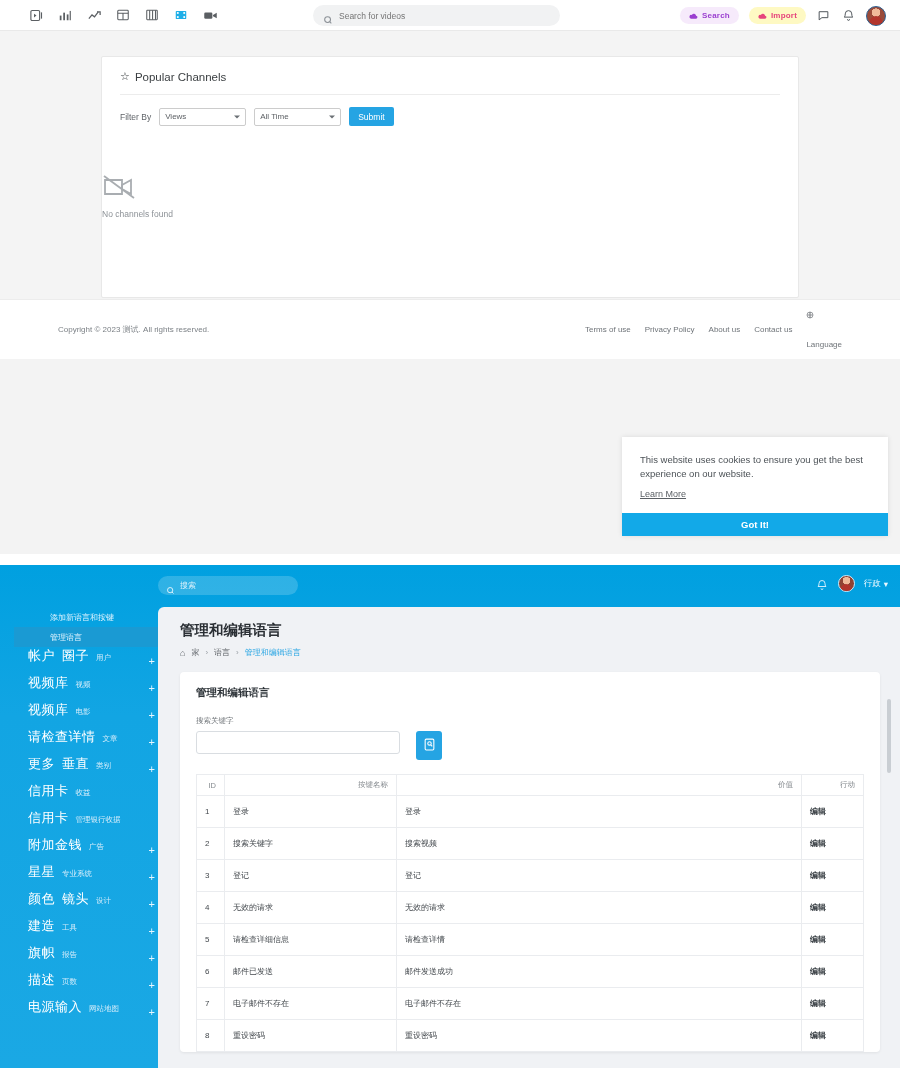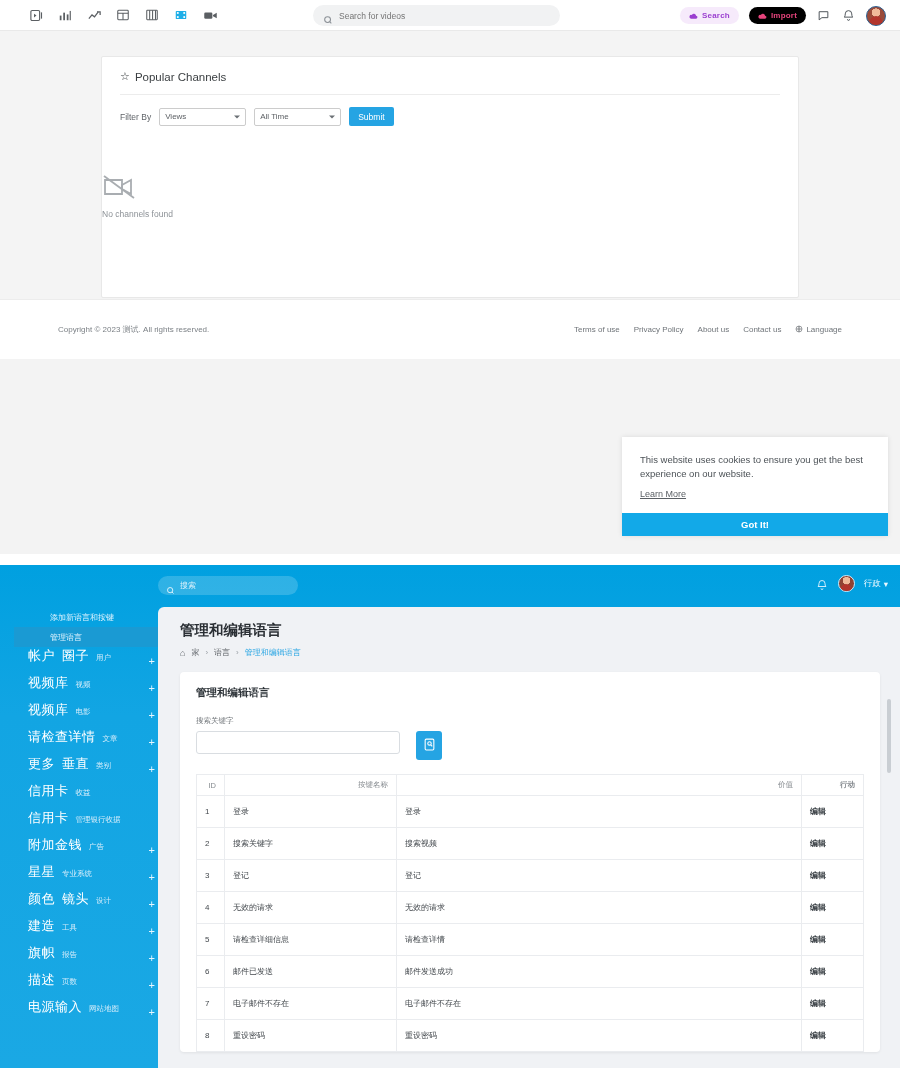--- a/index.html
+++ b/index.html
@@ -33,21 +33,21 @@
     border:0; background:transparent; outline:none; font-size:8.5px;
     color:#8b9096; width:100%; font-family:inherit;
   }
 
   .nav-right { position:absolute; right:14px; top:0; height:31px; display:flex; align-items:center; gap:10px; }
   .pill {
     display:flex; align-items:center; gap:4px; height:17px; padding:0 9px;
     border-radius:9px; font-size:8px; font-weight:bold; letter-spacing:.2px;
   }
   .pill.upload { background:#f6eafb; color:#9b3fd0; }
-  .pill.import { background:#000000; color:#e6447c; }
+  .pill.import { background:#fef9c3; color:#e6447c; }
   .pill .cl { width:9px; height:7px; }
   .nav-right .ico-btn { width:15px; height:15px; color:#4c5257; display:flex; align-items:center; justify-content:center; }
   .avatar {
     width:20px; height:20px; border-radius:50%;
     background: radial-gradient(circle at 50% 32%, #f0b99a 0 28%, #9a4b3a 29% 100%);
     border:1.5px solid #2a5d8f; position:relative; overflow:hidden;
   }
   .avatar::after {
     content:""; position:absolute; left:50%; top:54%; transform:translateX(-50%);
     width:13px; height:11px; border-radius:7px 7px 0 0; background:#b2342c;
@@ -86,21 +86,21 @@
   .empty-text { font-size:8.5px; color:#8d9297; margin-top:9px; }
 
   .footer {
     position:absolute; left:0; top:299px; width:900px; height:60px; background:#fff;
     border-top:1px solid #ececec; display:flex; align-items:center; justify-content:space-between;
     padding:0 58px;
   }
   .copyright { font-size:8px; color:#7c8186; }
   .flinks { display:flex; align-items:center; gap:14px; }
   .flinks a { font-size:8px; color:#6f7479; text-decoration:none; }
-  .flinks .lang { display:flex; gap:3px; }
+  .flinks .lang { display:flex; gap:19px;flex-direction:column; }
 
   
   .gap-band { position:absolute; left:0; top:359px; width:900px; height:195px; background:#f3f3f3; }
 
   
   .cookie {
     position:absolute; left:622px; top:437px; width:266px; background:#fff;
     box-shadow:0 0 5px rgba(0,0,0,.10);
   }
   .cookie-body { padding:16px 18px 12px 18px; }
@@ -181,21 +181,21 @@
   table.lang { width:100%; border-collapse:collapse; margin-top:14px; }
   table.lang th {
     font-size:7.5px; font-weight:normal; color:#84898e; text-align:right;
     padding:5px 8px; border:1px solid #eaecef; background:#fff;margin-top:16px;
   }
   table.lang td {
     font-size:8px; color:#43484d; padding:10px 8px; border:1px solid #eaecef; background:#fff;
   }
   table.lang .c-id { width:28px; }
   table.lang .c-key { width:172px; }
-  table.lang .c-act { width:62px;font-weight:bold; }
+  table.lang .c-act { width:62px; }
   table.lang td.act { font-weight:bold; color:#3c4247; }
   .panel-scroll { position:absolute; right:9px; top:92px; width:4px; height:74px; background:#c9ced3; border-radius:2px; }
 </style>
 </head>
 <body>
 
 <div class="page">
 
   <div class="top-app">
 

